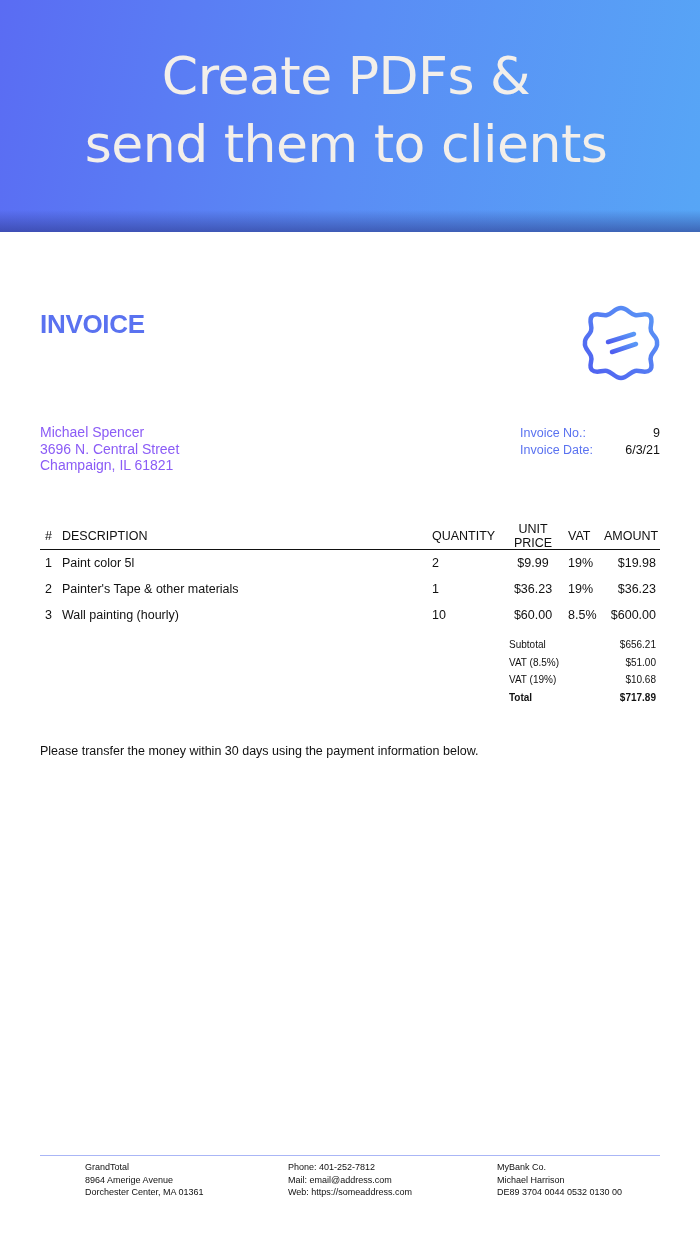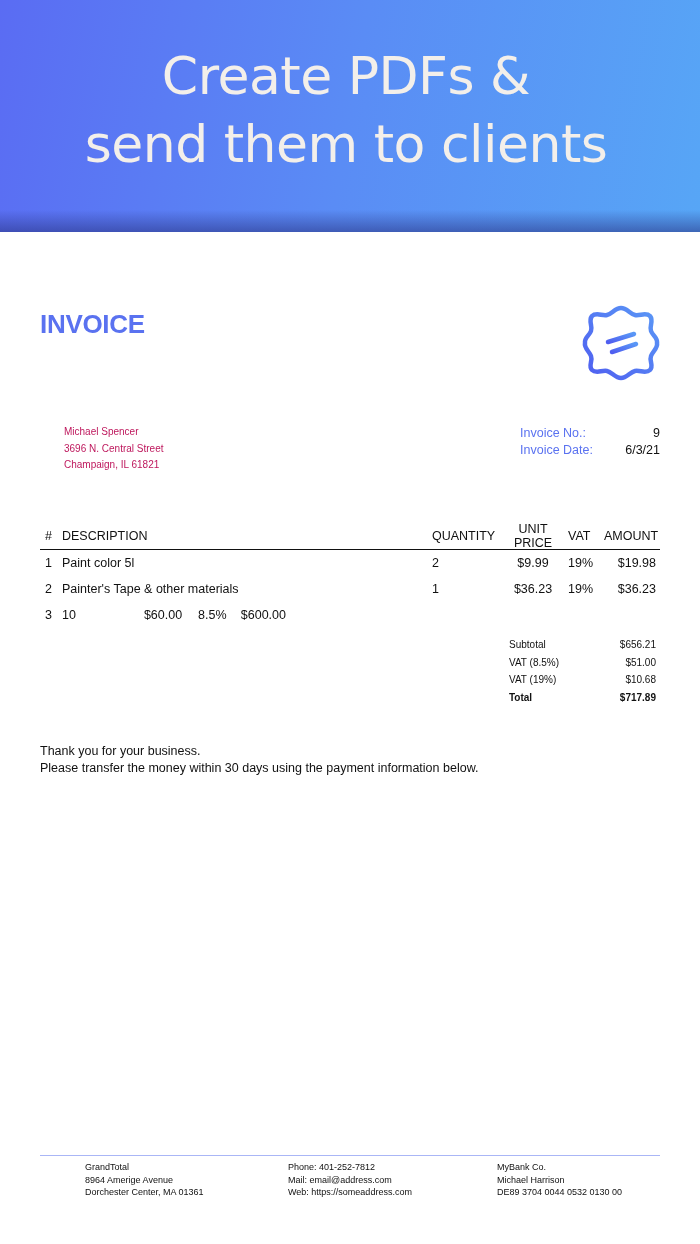--- a/index.html
+++ b/index.html
@@ -23,21 +23,21 @@
     }
 
     .doc { position: absolute; left: 0; top: 232px; width: 700px; height: 1012px; background: #fff; }
 
     .inv-title {
       position: absolute; left: 40px; top: 77px;
       font-size: 26px; font-weight: bold; color: #5a72f0; letter-spacing: -0.3px;
     }
     .logo { position: absolute; left: 580px; top: 70px; width: 82px; height: 82px; }
 
-    .client { position: absolute; left: 40px; top: 192px; font-size: 10px; line-height: 16.5px; color: #be185d; margin-left: 24px; }
+    .client { position: absolute; left: 40px; top: 192px; font-size: 14px; line-height: 16.5px; color: #8b5cf6; }
     .meta { position: absolute; left: 520px; top: 193px; width: 140px; font-size: 12.5px; line-height: 16.5px; }
     .meta-row { display: flex; justify-content: space-between; }
     .meta-label { color: #5a72f0; }
     .meta-value { color: #111; text-align: right; }
 
     .items { position: absolute; left: 40px; top: 294px; width: 620px; font-size: 12.5px; }
     .items-head { display: flex; height: 20px; align-items: center; border-bottom: 1.5px solid #111; padding-bottom: 4px; height: 24px; }
     .items-row { display: flex; height: 26px; align-items: center; }
     .c-num { width: 22px; padding-left: 5px; }
     .c-desc { width: 370px; }
@@ -122,20 +122,21 @@
     <div class="items-row">
       <span class="c-num">2</span>
       <span class="c-desc">Painter's Tape &amp; other materials</span>
       <span class="c-qty">1</span>
       <span class="c-price">$36.23</span>
       <span class="c-vat">19%</span>
       <span class="c-amt">$36.23</span>
     </div>
     <div class="items-row">
       <span class="c-num">3</span>
+      <span class="c-desc">Wall painting (hourly)</span>
       <span class="c-qty">10</span>
       <span class="c-price">$60.00</span>
       <span class="c-vat">8.5%</span>
       <span class="c-amt">$600.00</span>
     </div>
   </div>
 
   <div class="totals">
     <div class="t-row">
       <span>Subtotal</span>
@@ -149,21 +150,20 @@
       <span>VAT (19%)</span>
       <span>$10.68</span>
     </div>
     <div class="t-row total">
       <span>Total</span>
       <span>$717.89</span>
     </div>
   </div>
 
   <div class="note">
-    <div>Thank you for your business.</div>
     <div>Please transfer the money within 30 days using the payment information below.</div>
   </div>
 
   <div class="footer-line"></div>
   <div class="footer">
     <div class="f-col c1">
       <div>GrandTotal</div>
       <div>8964 Amerige Avenue</div>
       <div>Dorchester Center, MA 01361</div>
     </div>

